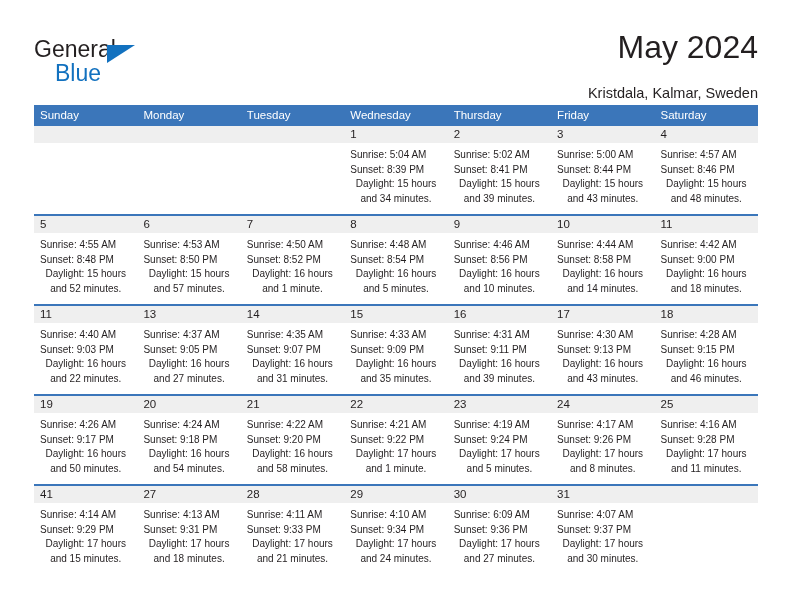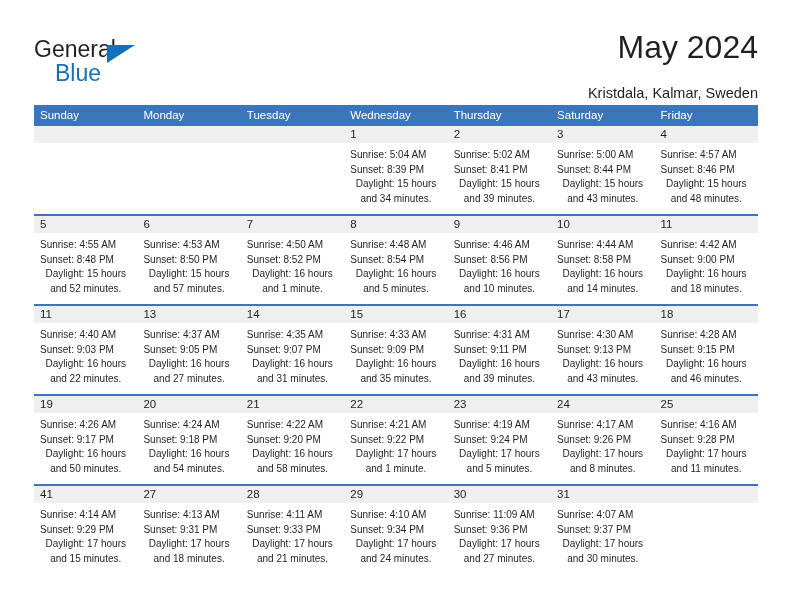--- a/index.html
+++ b/index.html
@@ -176,22 +176,22 @@
   </div>
 
   <div class="calendar">
 
     <div class="dow-row">
       <div class="dow">Sunday</div>
       <div class="dow">Monday</div>
       <div class="dow">Tuesday</div>
       <div class="dow">Wednesday</div>
       <div class="dow">Thursday</div>
+      <div class="dow">Friday</div>
       <div class="dow">Saturday</div>
-      <div class="dow">Friday</div>
     </div>
 
     <div id="weeks-container">
         <div class="week">
           <div class="week-inner">
             <div class="cell empty">
               <div class="daynum-strip">
                 <span class="daynum"></span>
               </div>
             </div>
@@ -509,21 +509,21 @@
                 <div>Sunrise: 4:10 AM</div>
                 <div>Sunset: 9:34 PM</div>
                 <div class="wrap">Daylight: 17 hours and 24 minutes.</div>
               </div>
             </div>
             <div class="cell">
               <div class="daynum-strip">
                 <span class="daynum">30</span>
               </div>
               <div class="info">
-                <div>Sunrise: 11:09 AM</div>
+                <div>Sunrise: 6:09 AM</div>
                 <div>Sunset: 9:36 PM</div>
                 <div class="wrap">Daylight: 17 hours and 27 minutes.</div>
               </div>
             </div>
             <div class="cell">
               <div class="daynum-strip">
                 <span class="daynum">31</span>
               </div>
               <div class="info">
                 <div>Sunrise: 4:07 AM</div>

